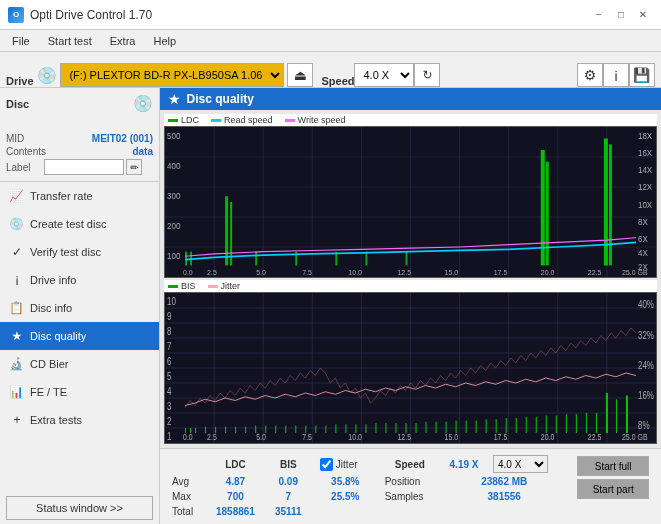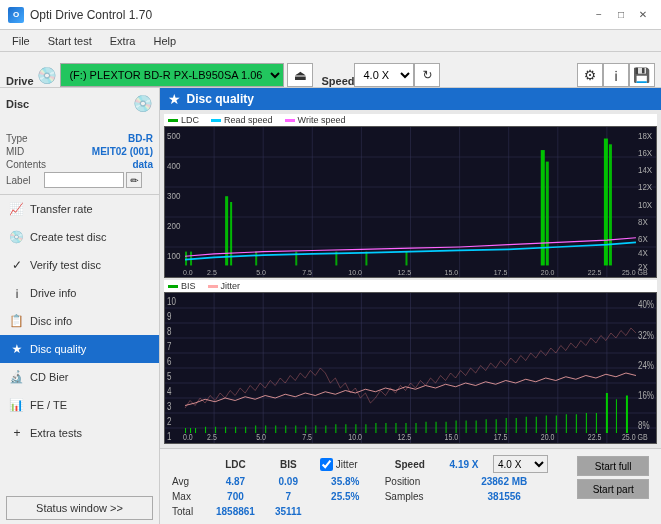--- a/index.html
+++ b/index.html
@@ -13,21 +13,21 @@
     .titlebar-controls { display: flex; gap: 2px; }
     .titlebar-btn { width: 20px; height: 18px; display: flex; align-items: center; justify-content: center; font-size: 10px; cursor: pointer; color: #555; border: none; background: transparent; }
     
     
     .menubar { background: #f0f0f0; height: 22px; display: flex; align-items: center; padding: 0 4px; border-bottom: 1px solid #ccc; gap: 2px; }
     .menubar-item { padding: 2px 8px; font-size: 11px; cursor: pointer; color: #333; }
     
     
     .toolbar { background: #f0f0f0; height: 36px; display: flex; align-items: flex-end; padding: 0 6px; border-bottom: 1px solid #ccc; gap: 0; }
     .toolbar-label { font-size: 11px; font-weight: bold; color: #333; margin-right: 4px; }
-    .drive-select { height: 24px; font-size: 11px; border: 1px solid #aaa; background: #22c55e; padding: 0 4px; min-width: 200px; }
+    .drive-select { height: 24px; font-size: 11px; border: 1px solid #aaa; background: #eab308; padding: 0 4px; min-width: 200px; }
     .toolbar-icon-btn { width: 26px; height: 24px; border: 1px solid #aaa; background: white; display: flex; align-items: center; justify-content: center; cursor: pointer; font-size: 14px; color: #333; }
     .speed-label { font-size: 11px; font-weight: bold; color: #333; margin-left: 8px; }
     .speed-select { height: 24px; font-size: 11px; border: 1px solid #aaa; background: white; padding: 0 4px; width: 60px; }
     .toolbar-spacer { flex: 1; }
     
     
     .main { display: flex; height: 436px; }
     
     
     .sidebar { width: 160px; min-width: 160px; background: #f0f0f0; border-right: 1px solid #ccc; display: flex; flex-direction: column; }
@@ -131,24 +131,20 @@
 </div>
 
 <div class="main">
 
   <div class="sidebar">
 
     <div class="disc-panel">
       <div class="disc-panel-header">
         <span class="disc-label">Disc</span>
         <span class="disc-icon">💿</span>
-      </div>
-      <div class="disc-row">
-        <span class="disc-row-label">Type</span>
-        <span class="disc-row-value">BD-R</span>
       </div>
       <div class="disc-row">
         <span class="disc-row-label">MID</span>
         <span class="disc-row-value">MEIT02 (001)</span>
       </div>
       <div class="disc-row">
         <span class="disc-row-label">Contents</span>
         <span class="disc-row-value">data</span>
       </div>
       <div class="disc-label-row">

